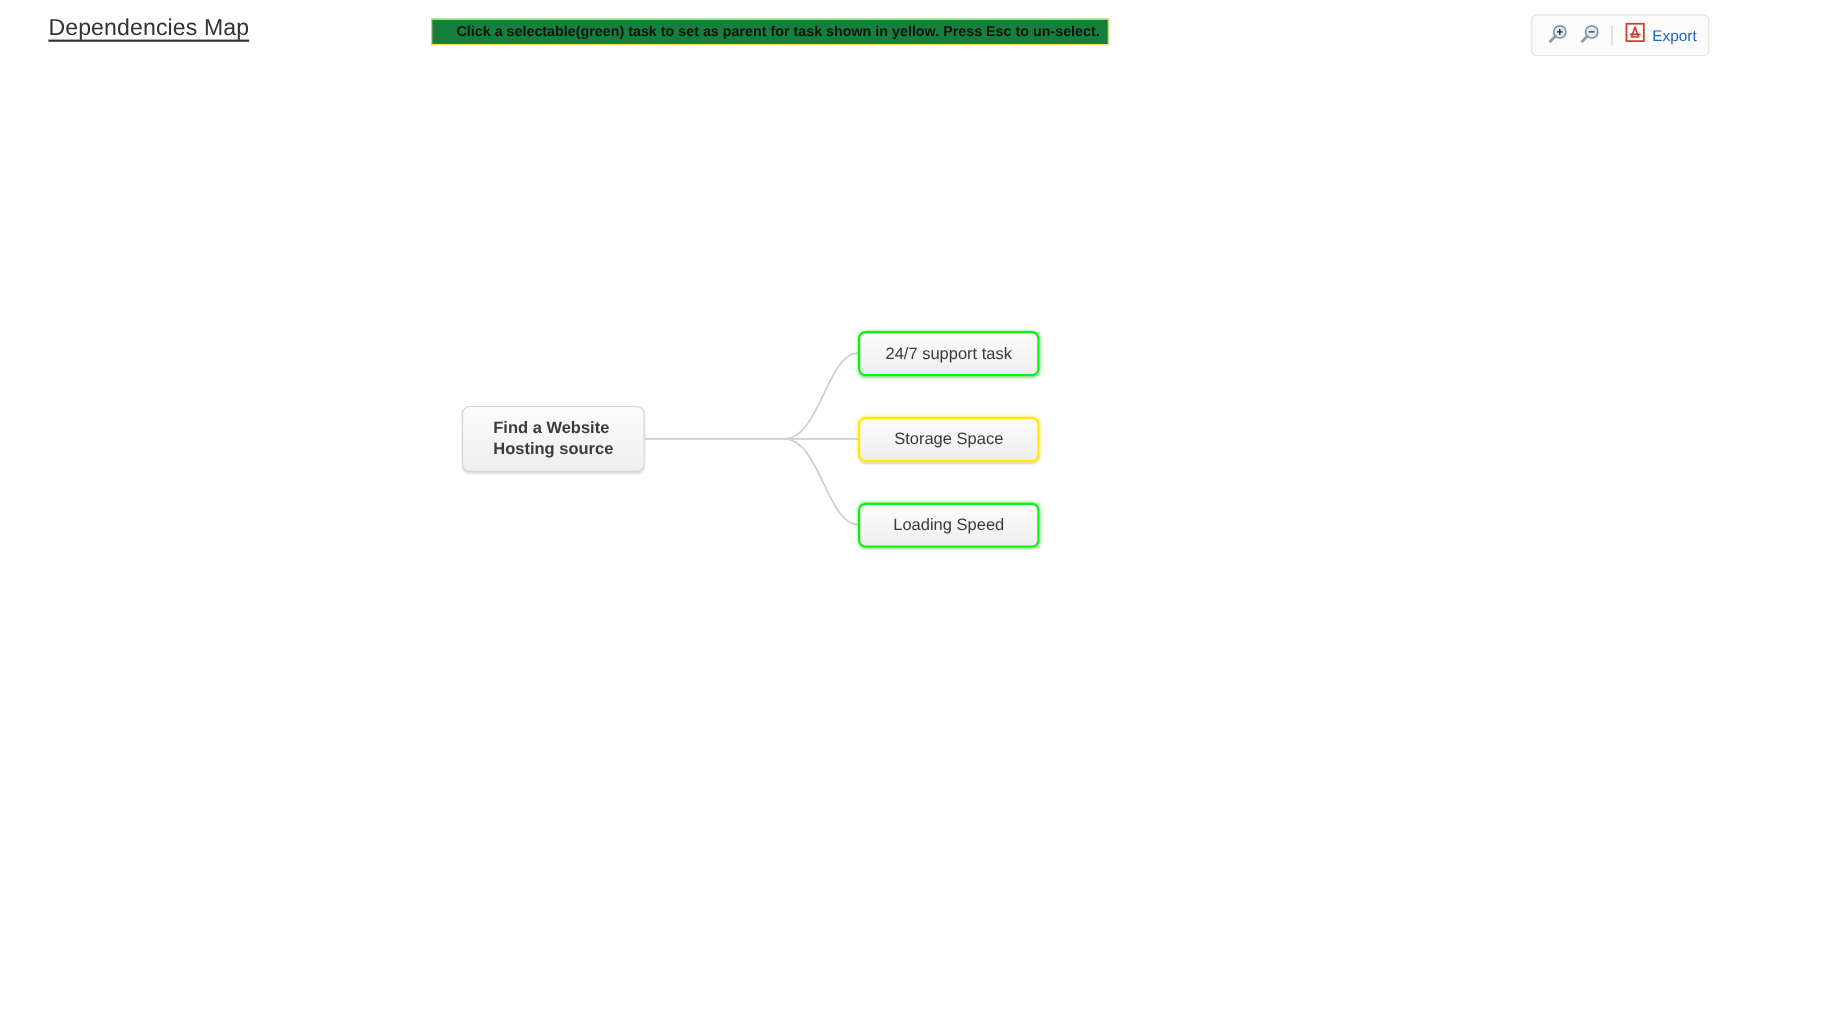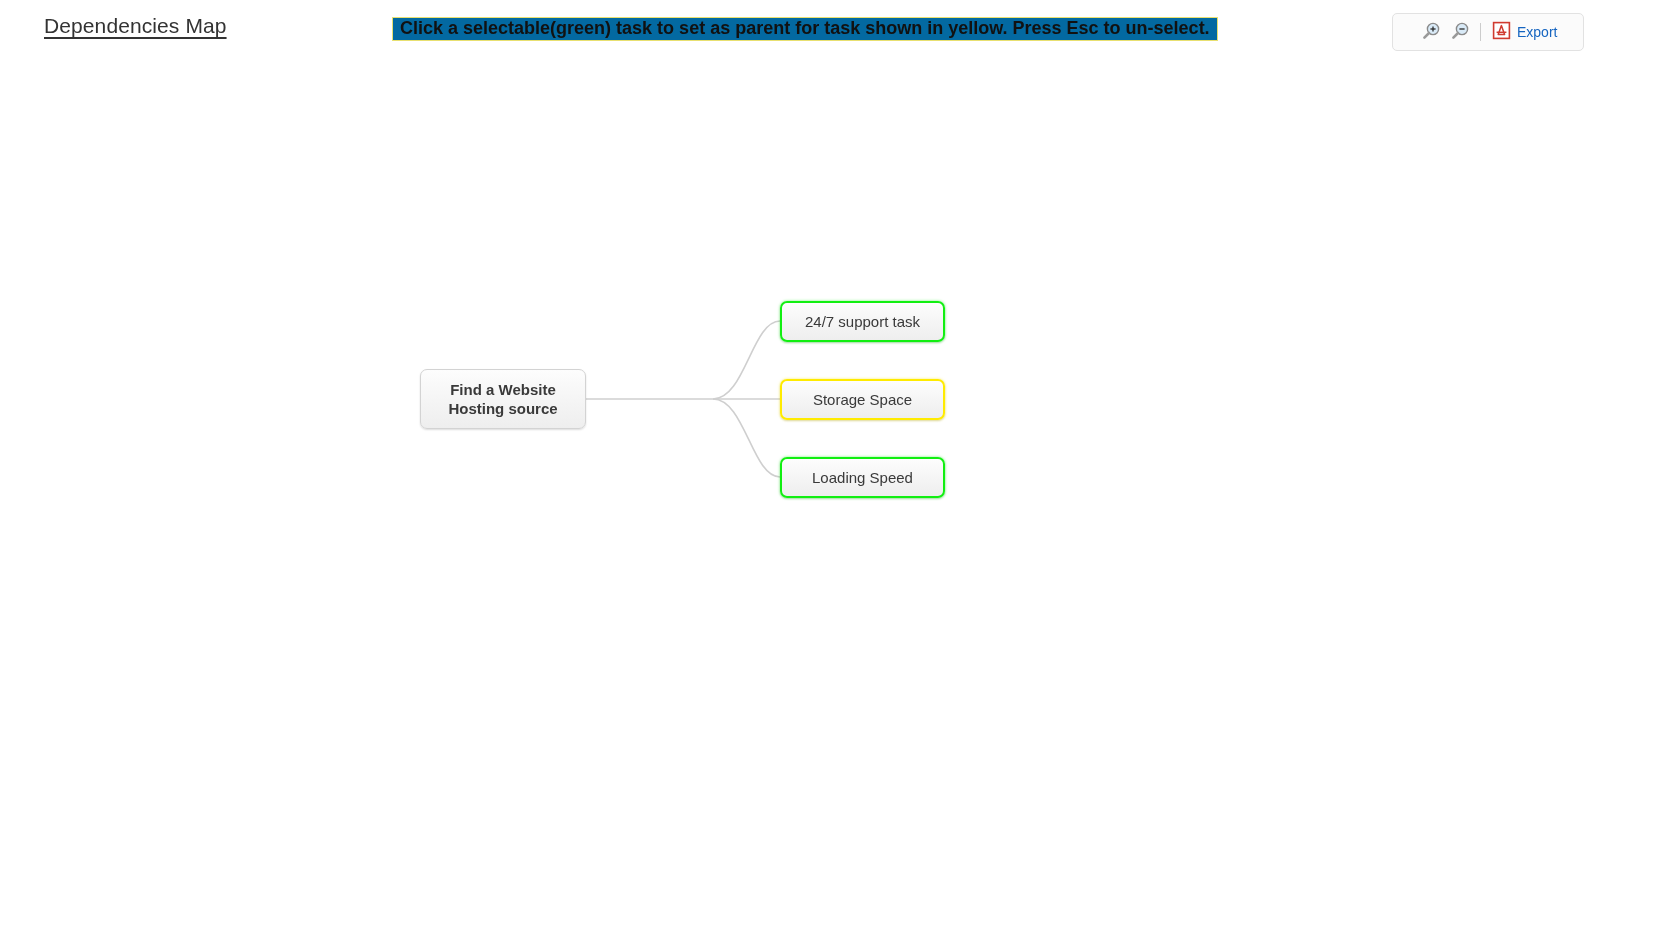--- a/index.html
+++ b/index.html
@@ -32,41 +32,41 @@
     text-underline-offset: 4px;
     white-space: nowrap;
     letter-spacing: 0.1px;
     text-align: center;
   }
 
   .hint-banner {
     position: absolute;
     left: 392px;
     top: 17px;
-    background: #0369a1;
+    background: #15803d;
     border: 1px solid #e8e070;
     color: #111111;
-    font-size: 18px;
+    font-size: 13px;
     font-weight: bold;
     line-height: 17px;
-    padding: 2px 7px 3px 7px;
+    padding: 2px 7px 3px 22px;
     white-space: nowrap;
     box-sizing: border-box;
   }
 
   
   .toolbar {
     position: absolute;
     left: 1392px;
     top: 13px;
     height: 38px;
     display: flex;
     align-items: center;
     gap: 5px;
-    padding: 0 26px;
+    padding: 0 11px;
     background: #fbfbfb;
     border: 1px solid #e2e2e2;
     border-radius: 5px;
     box-sizing: border-box;
   }
   .tb-btn {
     width: 24px;
     height: 24px;
     display: flex;
     align-items: center;
@@ -115,21 +115,21 @@
 
   
   .node {
     position: absolute;
     box-sizing: border-box;
     border-radius: 7px;
     background: linear-gradient(180deg, #fdfdfd 0%, #f6f6f6 45%, #eeeeee 100%);
     display: flex;
     align-items: center;
     justify-content: center;
-    text-align: center;
+    text-align: left;
     color: #3a3a3a;
     font-size: 15px;
     line-height: 19px;
     cursor: pointer;
     user-select: none;
   }
   .node-root {
     border: 1px solid #d3d3d3;
     box-shadow: 0 1px 2px rgba(0,0,0,0.14);
     font-weight: bold;

